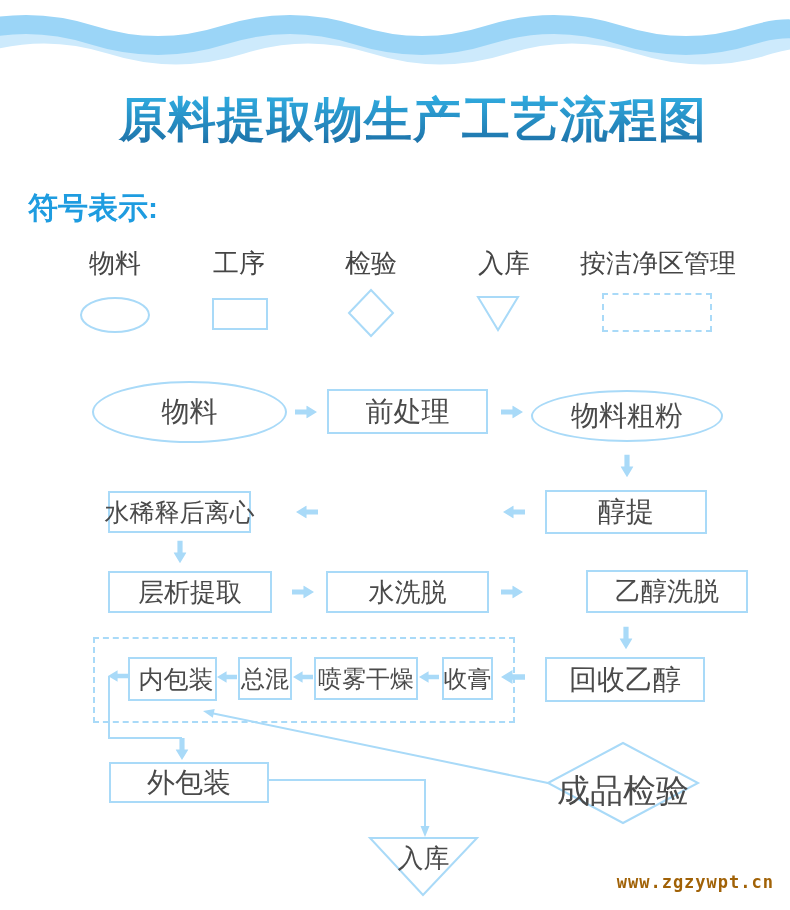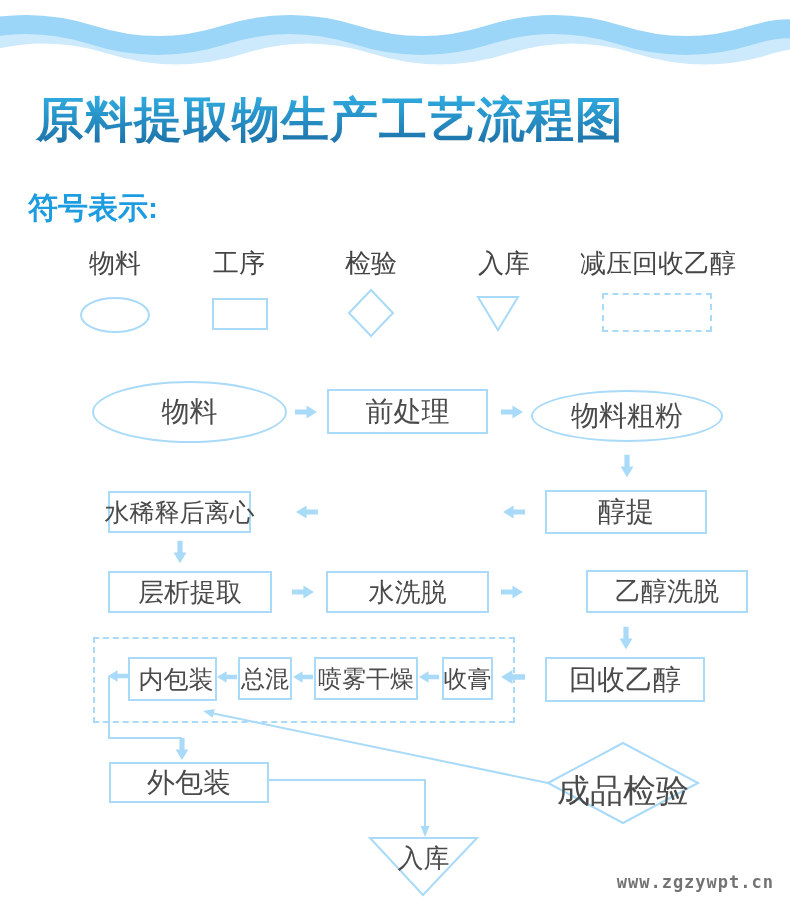--- a/index.html
+++ b/index.html
@@ -2,21 +2,21 @@
 <html><head>
 <meta charset="utf-8">
 <style>
   html,body{margin:0;padding:0;background:#ffffff;}
   .canvas{
     position:relative;width:790px;height:910px;background:#ffffff;overflow:hidden;
     font-family:"Liberation Sans","DejaVu Sans",sans-serif;
   }
   .wave{position:absolute;left:0;top:0;}
   .title{
-    position:absolute;left:0;right:0;top:88px;
+    position:absolute;left:0;right:0;top:88px;text-align:center;
     font-size:48px;font-weight:bold;letter-spacing:1px;
     background:linear-gradient(180deg,#33b5e9 0%,#1a689f 100%);
     -webkit-background-clip:text;background-clip:text;
     color:#1e8ec7;padding-left:36px;-webkit-text-fill-color:transparent;
   }
   .legend-heading{
     position:absolute;left:28px;top:188px;font-size:30px;font-weight:bold;color:#1e9ce0;
   }
   .legend-label{
     position:absolute;top:246px;font-size:26px;color:#454545;text-align:center;white-space:nowrap;
@@ -28,21 +28,21 @@
     display:flex;align-items:center;justify-content:center;
     color:#4a4a4a;font-size:26px;white-space:nowrap;z-index:3;
   }
   .ellipse{border-radius:50%;}
   .free-label{
     position:absolute;color:#4a4a4a;text-align:center;white-space:nowrap;z-index:4;
   }
   .overlay{position:absolute;left:0;top:0;z-index:2;}
   .watermark{
     position:absolute;right:16px;top:872px;font-family:"DejaVu Sans Mono",monospace;
-    font-size:17px;font-weight:bold;color:#737373;letter-spacing:1px;z-index:5;
+    font-size:17px;font-weight:bold;color:#a16207;letter-spacing:1px;z-index:5;
   }
 </style>
 </head>
 <body>
 
 <div class="canvas">
 
   <svg class="wave" width="790" height="80" viewBox="0 0 790 80">
     <g fill="none" stroke-linecap="round">
       <path stroke="#cdeafc" stroke-width="16" transform="translate(18,11)" d="M-40,35 C 4,21 48,21 92,35 C 136,49 180,49 224,35 C 268,21 312,21 356,35 C 400,49 444,49 488,35 C 532,21 576,21 620,35 C 664,49 708,49 752,35 C 782,26 800,28 820,34"></path>
@@ -50,21 +50,21 @@
     </g>
   </svg>
 
   <div class="title">原料提取物生产工艺流程图</div>
   <div class="legend-heading">符号表示:</div>
 
   <div class="legend-label" style="left:80px;width:70px;">物料</div>
   <div class="legend-label" style="left:204px;width:70px;">工序</div>
   <div class="legend-label" style="left:336px;width:70px;">检验</div>
   <div class="legend-label" style="left:469px;width:70px;">入库</div>
-  <div class="legend-label" style="left:568px;width:180px;">减压回收乙醇</div>
+  <div class="legend-label" style="left:568px;width:180px;">按洁净区管理</div>
 
   <div class="shape ellipse" style="left:80px;top:297px;width:70px;height:36px;"></div>
   <div class="shape" style="left:212px;top:298px;width:56px;height:32px;"></div>
   <div class="shape dashed" style="left:602px;top:293px;width:110px;height:39px;"></div>
 
   <div class="shape dashed" style="left:93px;top:637px;width:422px;height:86px;z-index:1;"></div>
 
   <div class="node ellipse" style="left:92px;top:381px;width:195px;height:62px;font-size:28px;">物料</div>
   <div class="node ellipse" style="left:531px;top:390px;width:192px;height:52px;font-size:28px;">物料粗粉</div>
   <div class="node" style="left:327px;top:389px;width:161px;height:45px;font-size:28px;">前处理</div>

